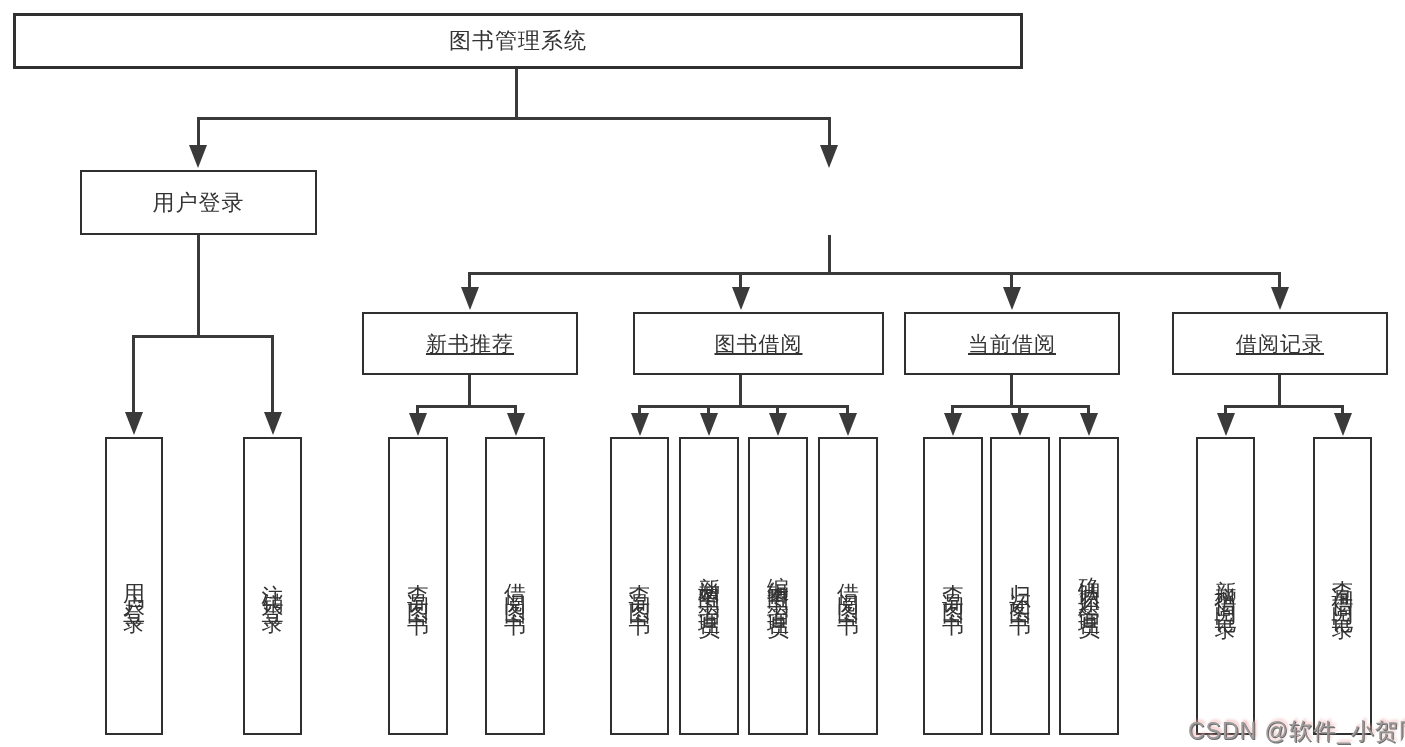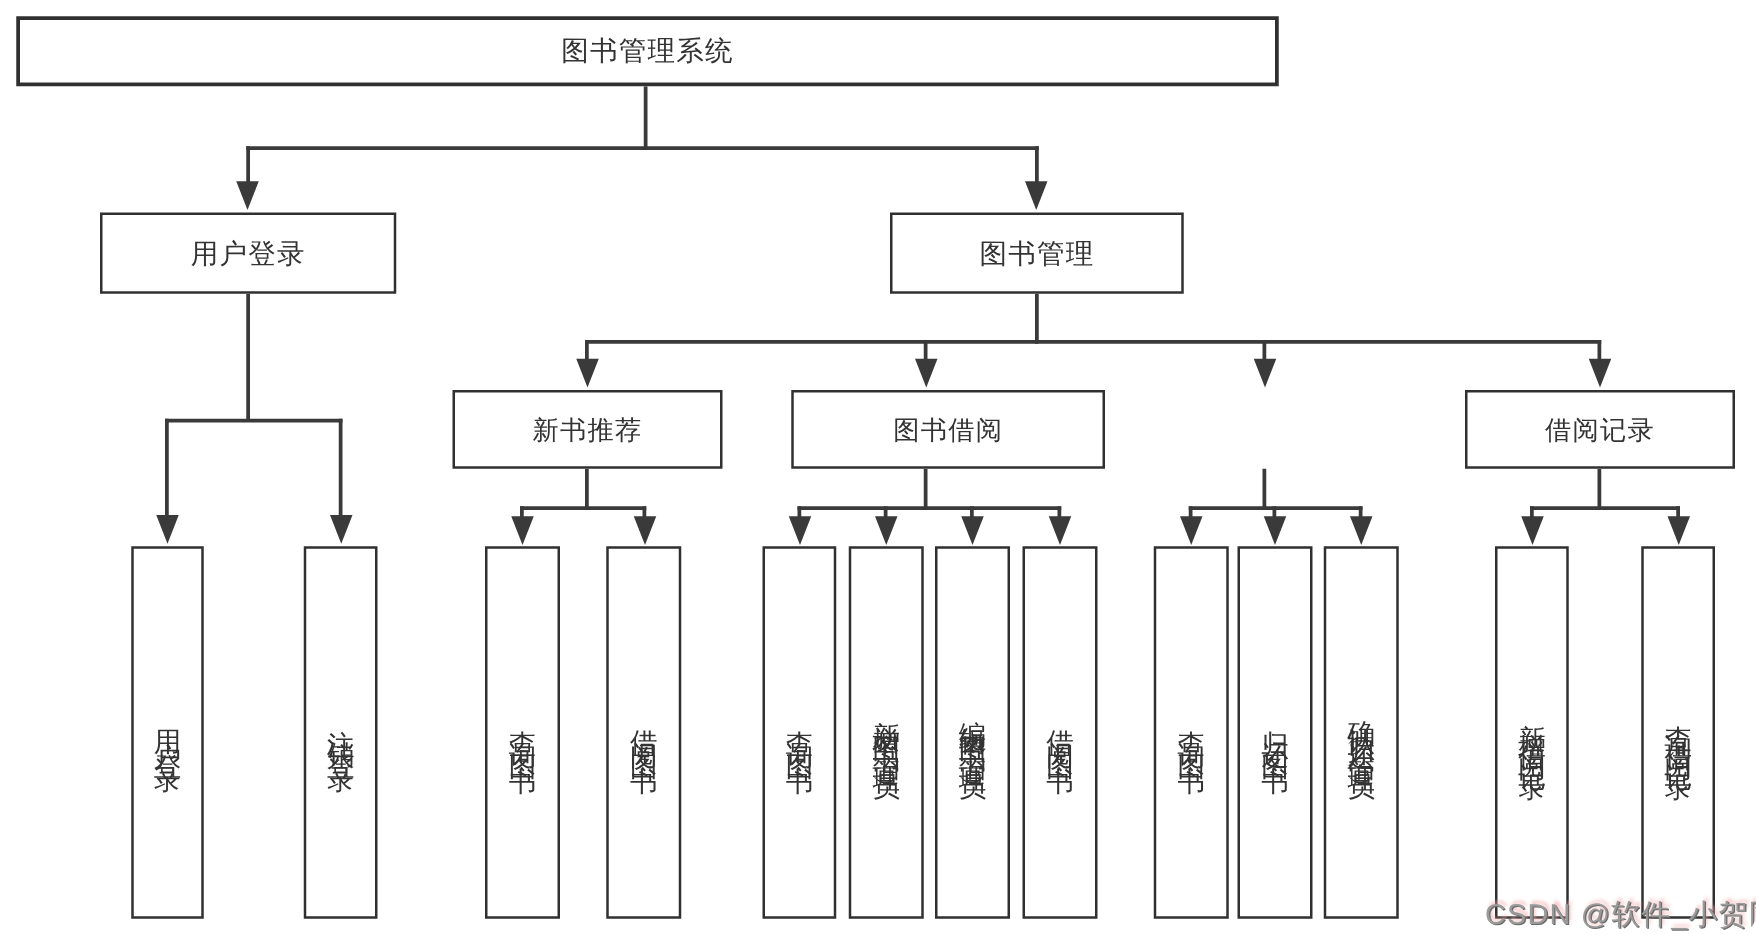--- a/index.html
+++ b/index.html
@@ -22,21 +22,21 @@
     box-sizing: border-box;
     border: 2px solid #303030;
     background: #ffffff;
     display: flex;
     align-items: center;
     justify-content: center;
     color: #333333;
   }
   .node.lvl1 { border-width: 3px; font-size: 22px; }
   .node.lvl2 { font-size: 22px; }
-  .node.lvl3 { font-size: 21px; }
+  .node.lvl3 { font-size: 21px; text-decoration: underline; }
   .node.leaf { font-size: 22px; }
   .node .h-label { letter-spacing: 1px; }
   .node.leaf .v-label {
     writing-mode: vertical-rl;
     text-orientation: mixed;
     letter-spacing: 10px;
     line-height: 1;
     white-space: nowrap;
   }
   
@@ -130,29 +130,29 @@
   <div class="line v" style="left:1341px; top:405px; height:11px;"></div>
   <div class="arrow" style="left:1334px; top:413px;"></div>
 
   <div class="node lvl1" style="left:13px; top:13px; width:1010px; height:56px;">
     <span class="h-label">图书管理系统</span>
   </div>
 
   <div class="node lvl2" style="left:80px; top:170px; width:237px; height:65px;">
     <span class="h-label">用户登录</span>
   </div>
-  <div class="node lvl2" style="left:712px; top:170px; width:235px; height:65px;">
-    <span class="h-label">图书管理</span>
-  </div>
 
   <div class="node lvl3" style="left:362px; top:312px; width:216px; height:63px;">
     <span class="h-label">新书推荐</span>
   </div>
   <div class="node lvl3" style="left:633px; top:312px; width:251px; height:63px;">
     <span class="h-label">图书借阅</span>
+  </div>
+  <div class="node lvl3" style="left:904px; top:312px; width:216px; height:63px;">
+    <span class="h-label">当前借阅</span>
   </div>
   <div class="node lvl3" style="left:1172px; top:312px; width:216px; height:63px;">
     <span class="h-label">借阅记录</span>
   </div>
 
   <div class="node leaf" style="left:105px; top:437px; width:58px; height:298px;">
     <span class="v-label">用户登录</span>
   </div>
   <div class="node leaf" style="left:243px; top:437px; width:59px; height:298px;">
     <span class="v-label">注销登录</span>

